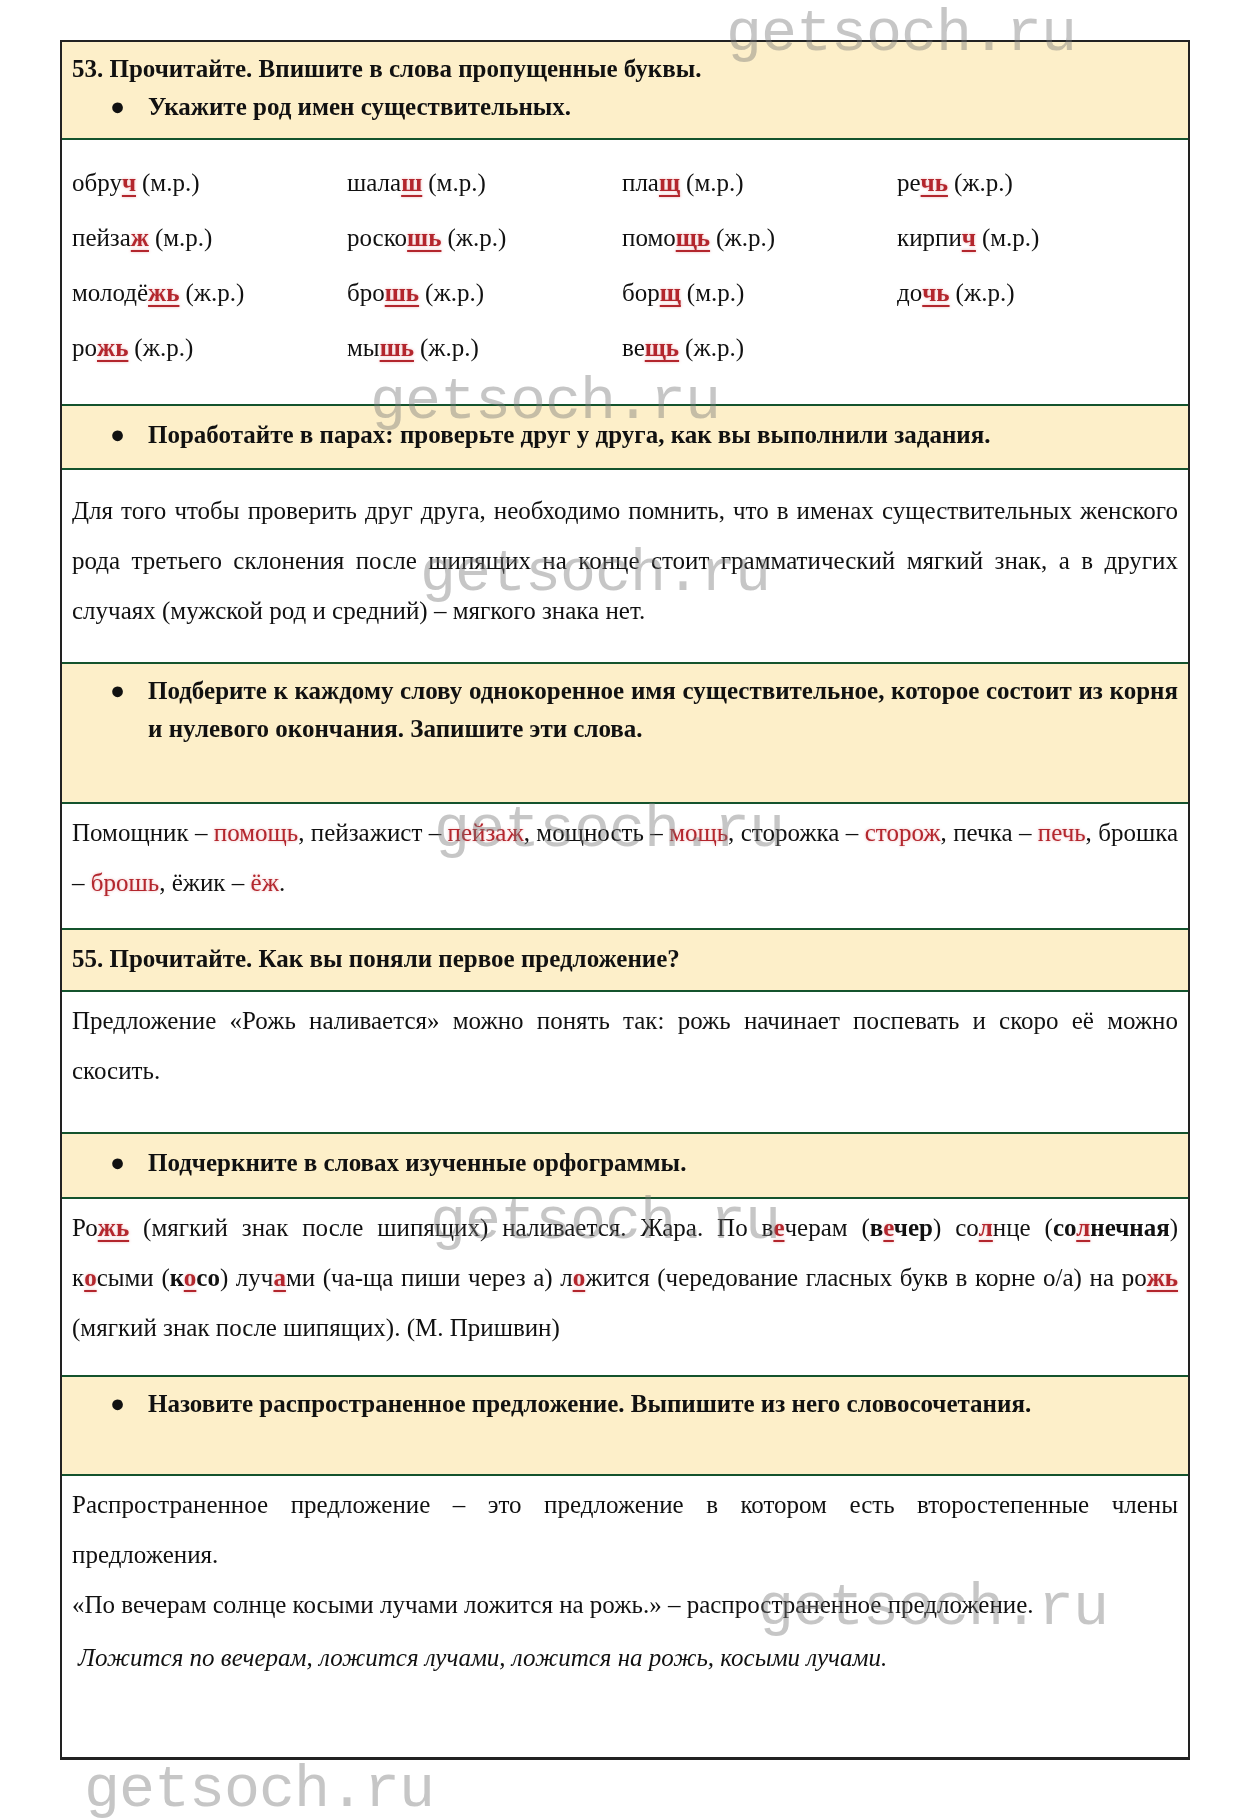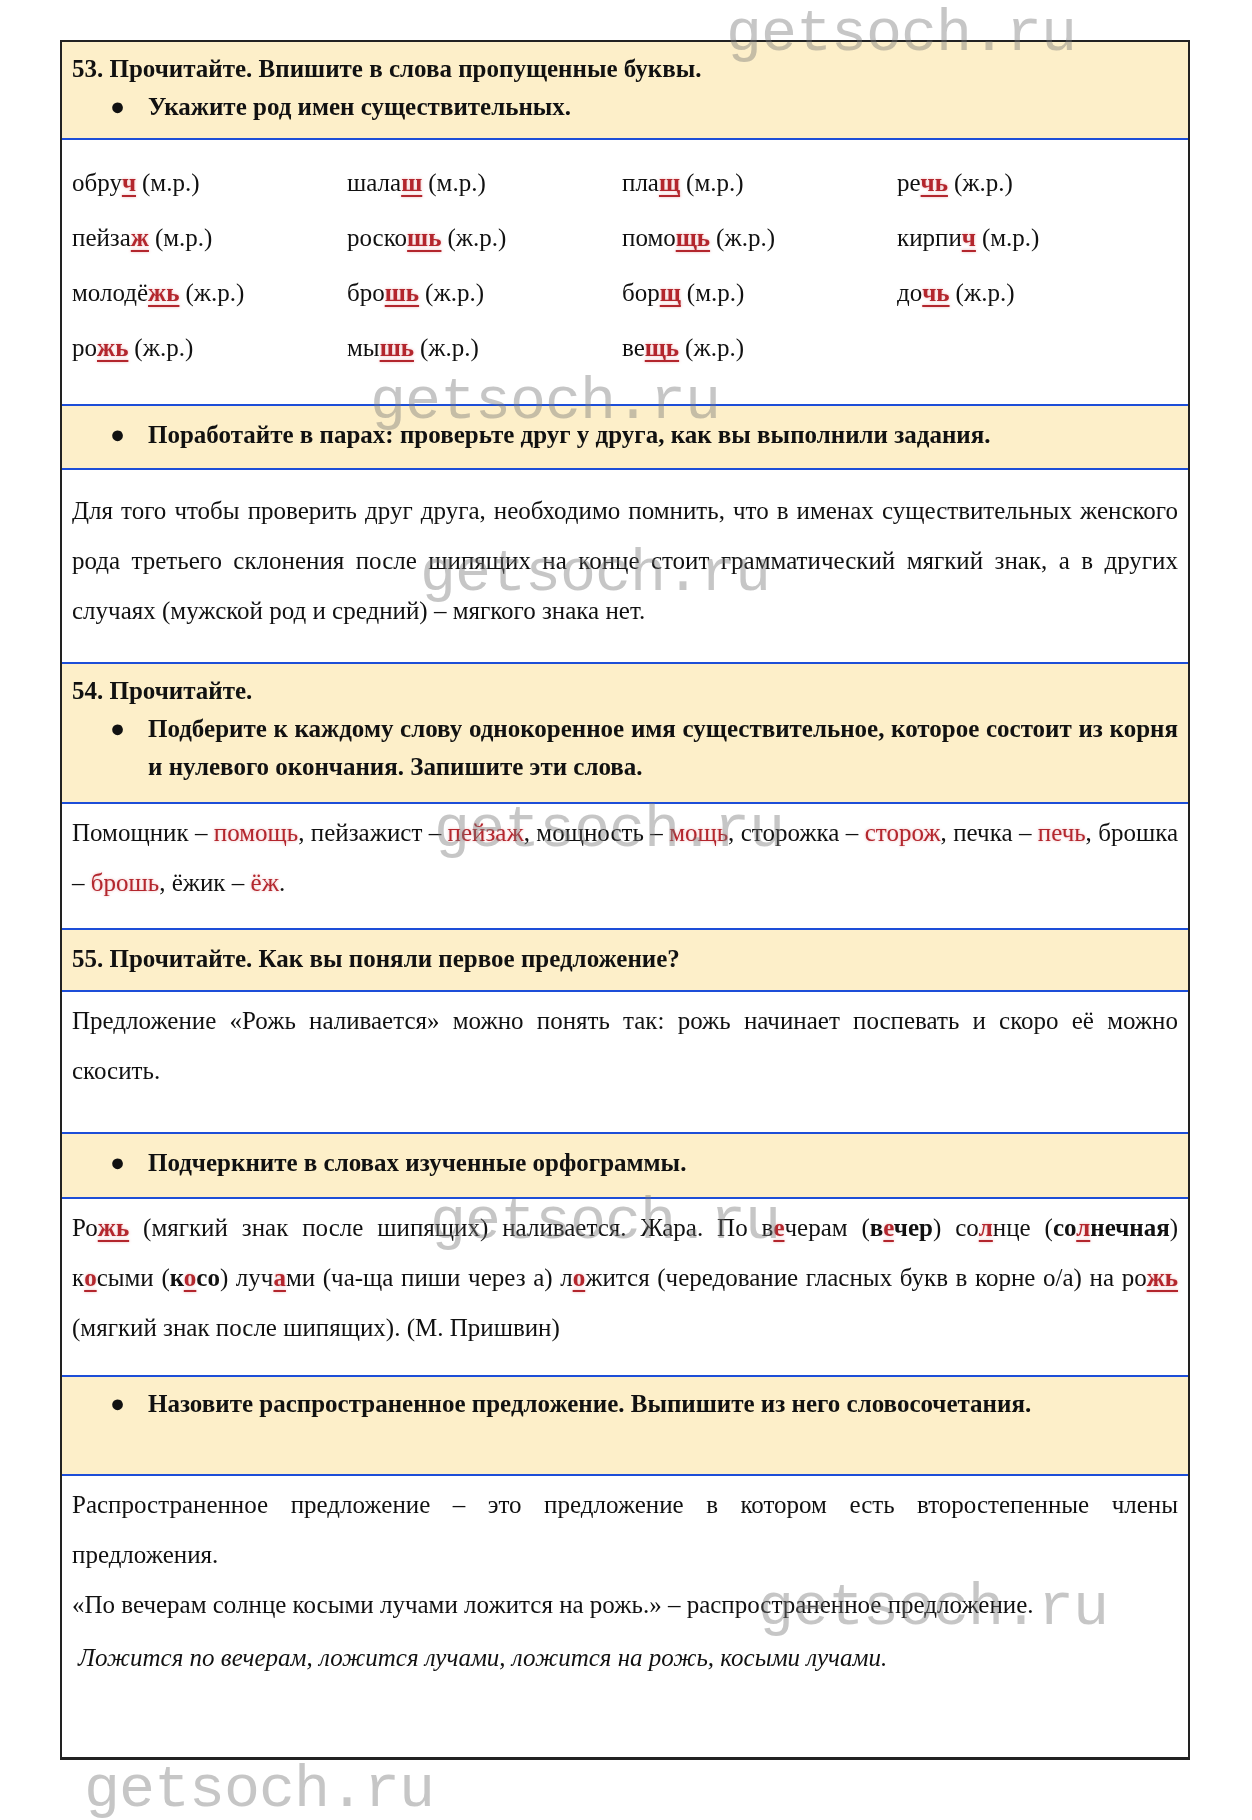--- a/index.html
+++ b/index.html
@@ -1,20 +1,20 @@
 <!DOCTYPE html>
 <html><head>
 <meta charset="utf-8">
 <style>
   html, body { margin: 0; padding: 0; background: #ffffff; }
   body { width: 1252px; height: 1820px; position: relative; overflow: hidden;
          font-family: "Liberation Serif", serif; color: #111; }
   .sheet { position: absolute; left: 60px; top: 40px; width: 1130px;
            border: 2px solid #222; border-bottom: 3px solid #222; box-sizing: border-box; }
-  .row { border-bottom: 2px solid #1d4ed8; box-sizing: border-box; }
+  .row { border-bottom: 2px solid #14532d; box-sizing: border-box; }
   .row:last-child { border-bottom: none; }
   .hdr { background: #fdefc9; font-weight: bold; font-size: 25px; padding: 8px 10px 0 10px; }
   .hdr .line { line-height: 38px; }
   .bullet { display: flex; padding-left: 38px; }
   .bullet .dot { width: 38px; flex: none; }
   .bullet .txt { flex: 1; text-align: justify; text-align-last: left; }
   .body { font-size: 25px; padding: 0 10px; line-height: 50px; text-align: justify; }
   .words { display: grid; grid-template-columns: 275px 275px 275px 275px; padding: 18px 10px 26px 10px;
            font-size: 25px; line-height: 50px; }
   .red { color: #b3262d; font-weight: bold; text-decoration: underline; text-decoration-thickness: 2px;
@@ -61,21 +61,20 @@
       <span class="dot">●</span>
       <span class="txt">Поработайте в парах: проверьте друг у друга, как вы выполнили задания.</span>
     </div>
   </div>
 
   <div class="row body" style="height:194px; padding-top:16px;">
     <span>Для того чтобы проверить друг друга, необходимо помнить, что в именах существительных женского рода третьего склонения после шипящих на конце стоит грамматический мягкий знак, а в других случаях (мужской род и средний) – мягкого знака нет.</span>
   </div>
 
   <div class="row hdr" style="height:140px;">
-    <div class="line">54. Прочитайте.</div>
     <div class="line bullet">
       <span class="dot">●</span>
       <span class="txt">Подберите к каждому слову однокоренное имя существительное, которое состоит из корня и нулевого окончания. Запишите эти слова.</span>
     </div>
   </div>
 
   <div class="row body" style="height:126px; padding-top:4px;" id="t54"><span>Помощник</span> – <span class="redb">помощь</span>, <span>пейзажист</span> – <span class="redb">пейзаж</span>, <span>мощность</span> – <span class="redb">мощь</span>, <span>сторожка</span> – <span class="redb">сторож</span>, <span>печка</span> – <span class="redb">печь</span>, <span>брошка</span> – <span class="redb">брошь</span>, <span>ёжик</span> – <span class="redb">ёж</span>.</div>
 
   <div class="row hdr" style="height:62px; padding-top:10px;">
     <div class="line">55. Прочитайте. Как вы поняли первое предложение?</div>

